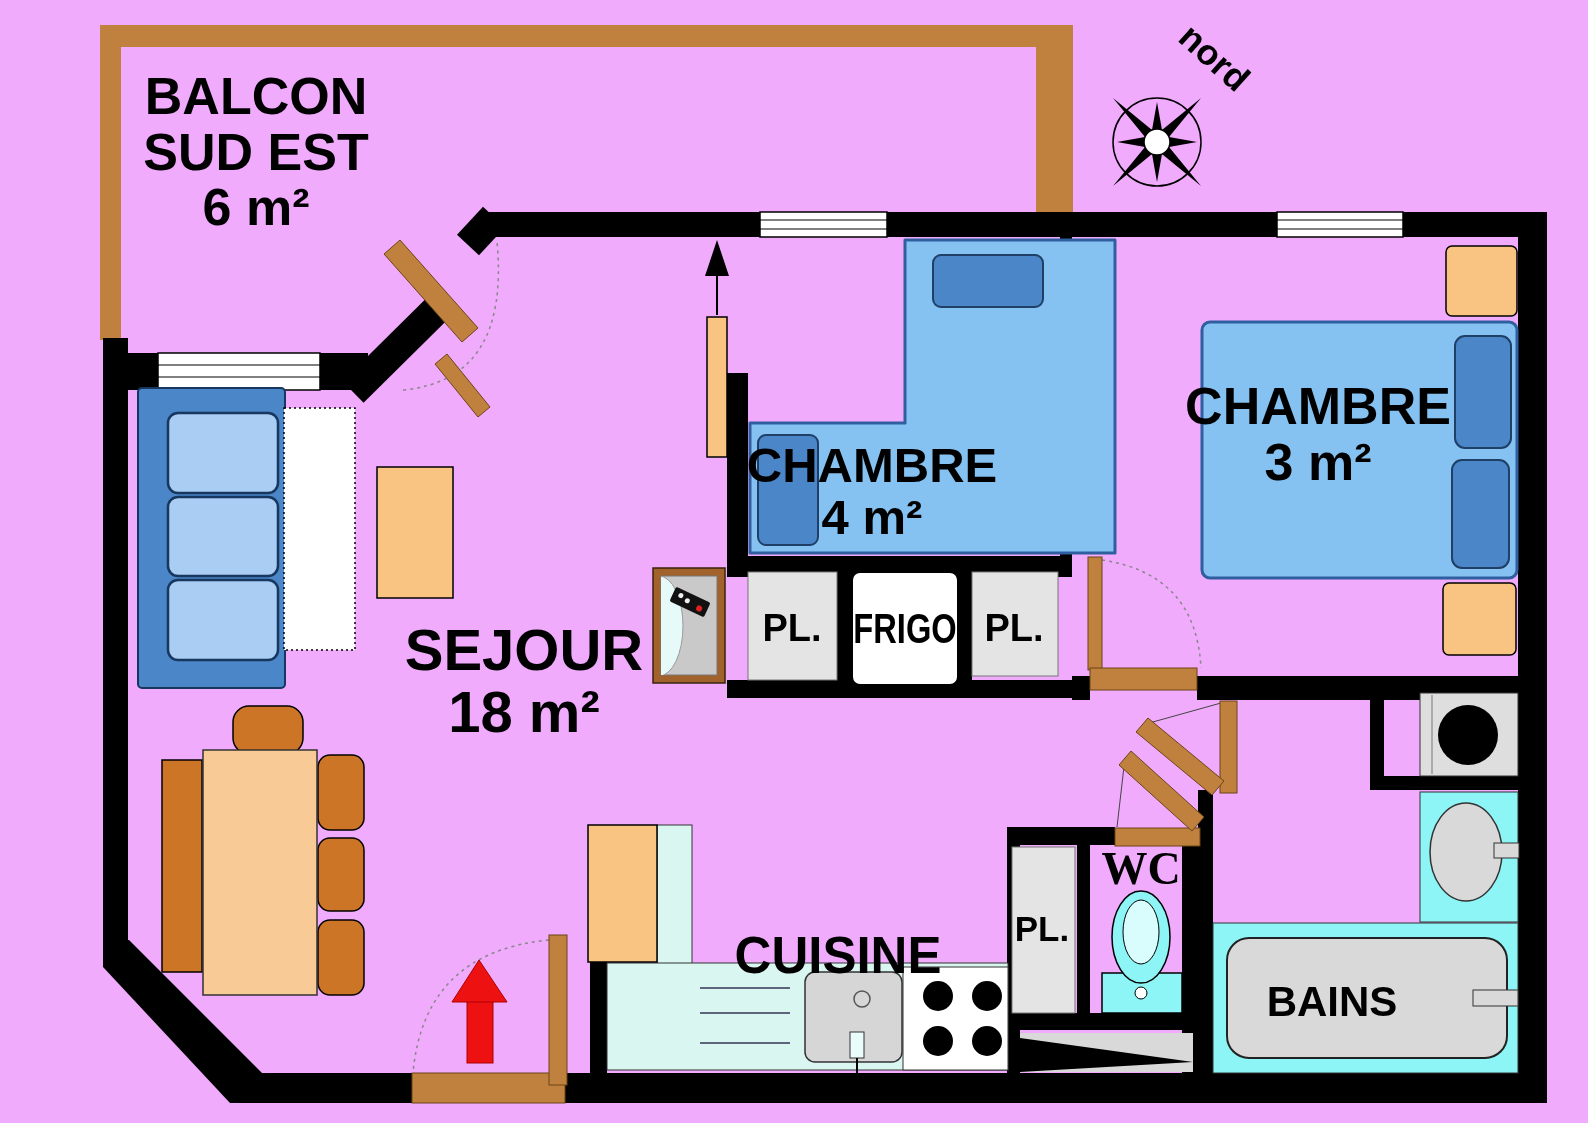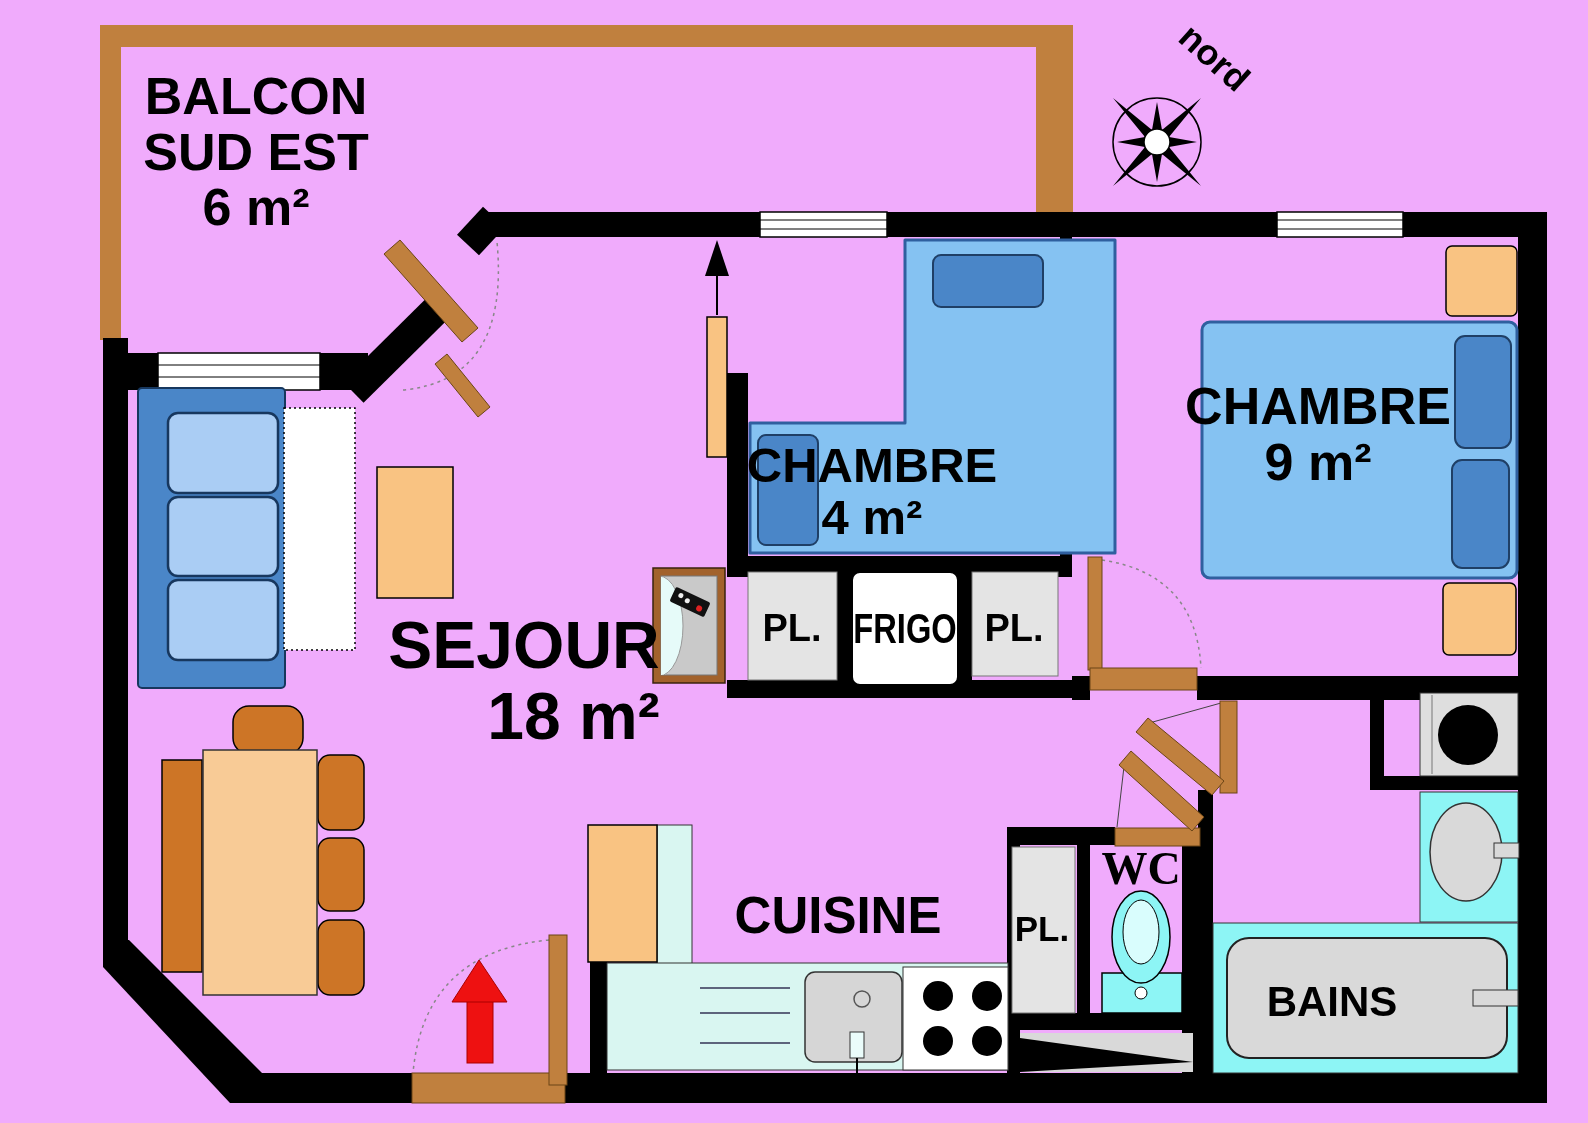--- a/index.html
+++ b/index.html
@@ -4,22 +4,22 @@
 <style>
   html,body{margin:0;padding:0;background:#fff;}
   #plan{position:relative;width:1588px;height:1123px;background:#f0abfc;overflow:hidden;
         font-family:"Liberation Sans", sans-serif;}
   #plan svg{position:absolute;left:0;top:0;}
   .label{position:absolute;transform:translate(-50%,-50%);font-weight:bold;color:#000;
          text-align:center;white-space:nowrap;line-height:1.07;letter-spacing:0px;}
   .lbl-balcon{font-size:52px;}
   .lbl-chambre4{font-size:49px;}
   .lbl-chambre7{font-size:52px;}
-  .lbl-sejour{font-size:66px;text-align:right;}
-  .lbl-cuisine{font-size:51px;}
+  .lbl-sejour{font-size:58px;}
+  .lbl-cuisine{font-size:51px;margin-top:40px;}
   .lbl-pl{font-size:38px;}
   .lbl-pl3{font-size:35px;}
   .lbl-frigo{font-size:43px;transform:translate(-50%,-50%) scaleX(0.76);}
   .lbl-wc{font-size:46px;font-family:Liberation Serif, serif;}
   .lbl-bains{font-size:42px;}
   .lbl-nord{font-size:36px;transform:translate(-50%,-50%) rotate(42deg);}
 </style>
 </head>
 <body>
 
@@ -232,21 +232,21 @@
   <div>6 m²</div>
 </div>
 
 <div class="label lbl-chambre4" style="left:872px;top:491px;">
   <div>CHAMBRE</div>
   <div>4 m²</div>
 </div>
 
 <div class="label lbl-chambre7" style="left:1318px;top:435px;">
   <div>CHAMBRE</div>
-  <div>9 m²</div>
+  <div>3 m²</div>
 </div>
 
 <div class="label lbl-sejour" style="left:524px;top:681px;">
   <div>SEJOUR</div>
   <div>18 m²</div>
 </div>
 
 <div class="label lbl-cuisine" style="left:838px;top:916px;">CUISINE</div>
 
 <div class="label lbl-pl" style="left:792px;top:628px;">PL.</div>

